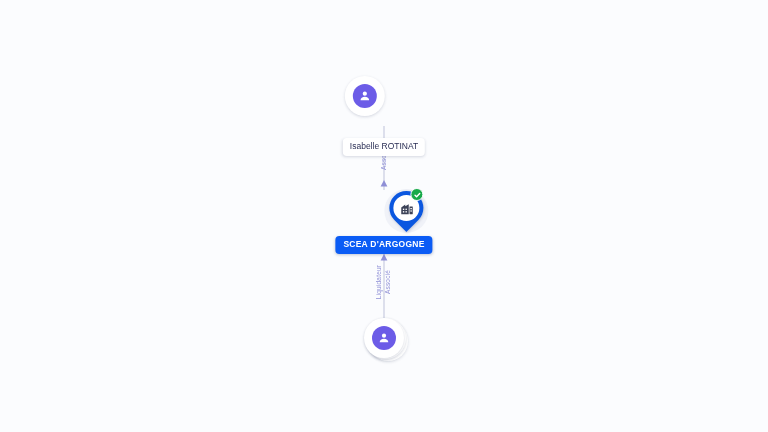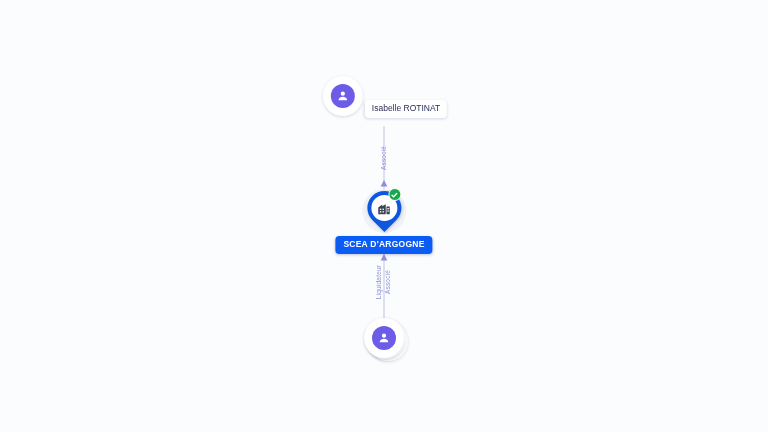--- a/index.html
+++ b/index.html
@@ -42,21 +42,23 @@
   }
   .edge-label.rot {
     transform: translate(-50%, -50%) rotate(-90deg);
   }
 
   
   .person-node {
     position: absolute;
     transform: translate(-50%, 0);
     display: flex;
-    align-items: flex-end;
+    flex-direction: column;
+    align-items: flex-start;
+    gap: 16px;
   }
 
   .avatar-wrap {
     position: relative;
     width: 44px;
     height: 44px;
     display: flex;
     align-items: center;
     justify-content: center;
   }
@@ -112,21 +114,21 @@
     box-shadow: 0 1px 3px rgba(40,50,90,.18);
     white-space: nowrap;
   }
 
   
   .company-node {
     position: absolute;
     transform: translate(-50%, 0);
     display: flex;
     flex-direction: column;
-    align-items: center;
+    align-items: flex-end;
   }
 
   .pin-wrap {
     position: relative;
     width: 52px;
     height: 52px;
     display: flex;
     align-items: flex-start;
     justify-content: center;
   }

